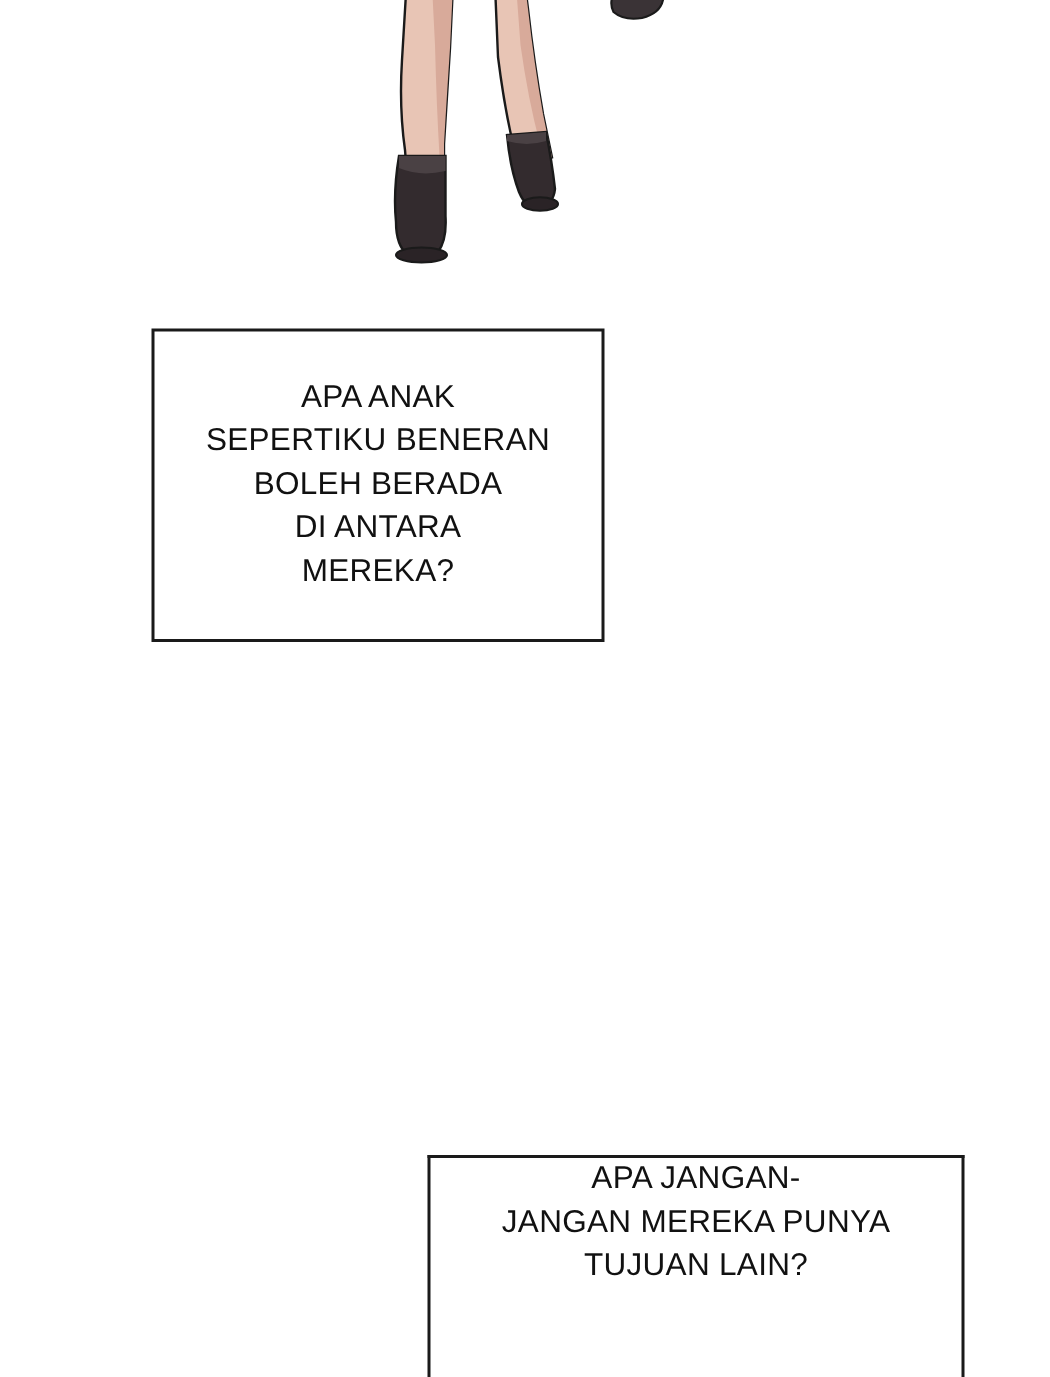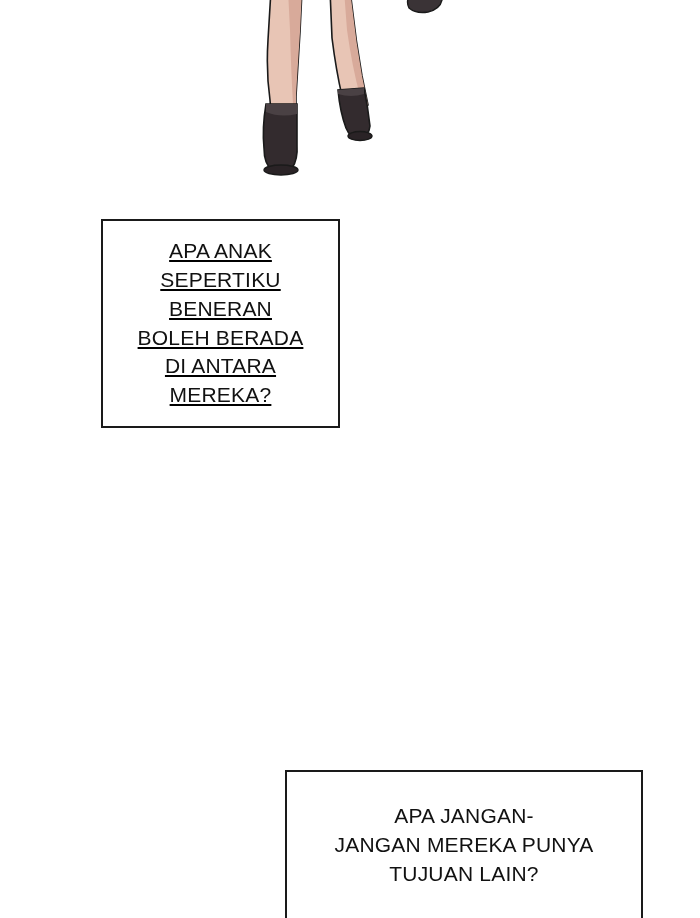--- a/index.html
+++ b/index.html
@@ -44,32 +44,30 @@
     font-size: 21px;
     line-height: 1.38;
     letter-spacing: 0.2px;
     white-space: pre-line;
     padding: 0 10px;
   }
 
   #caption-1 {
     left: 101px;
     top: 219px;
-    width: 239px;
+    width: 302px;
     height: 209px;
-    text-decoration: underline;
   }
   #caption-2 {
     left: 285px;
     top: 770px;
     width: 358px;
     height: 148px;
     border-bottom: none;
     align-items: flex-start;
-    padding-top: 30px;
   }
 </style>
 </head>
 <body>
 
 <div class="page">
 
   <svg class="art-layer" viewBox="0 0 700 230">
 
     <path d="M271 -10 L268 40 Q266 72 270 100 L272 126 L296 126 L296 96 Q298 62 300 32 L302 -10 Z" fill="#e8c5b5" stroke="#1a1a1a" stroke-width="1.6"></path>

